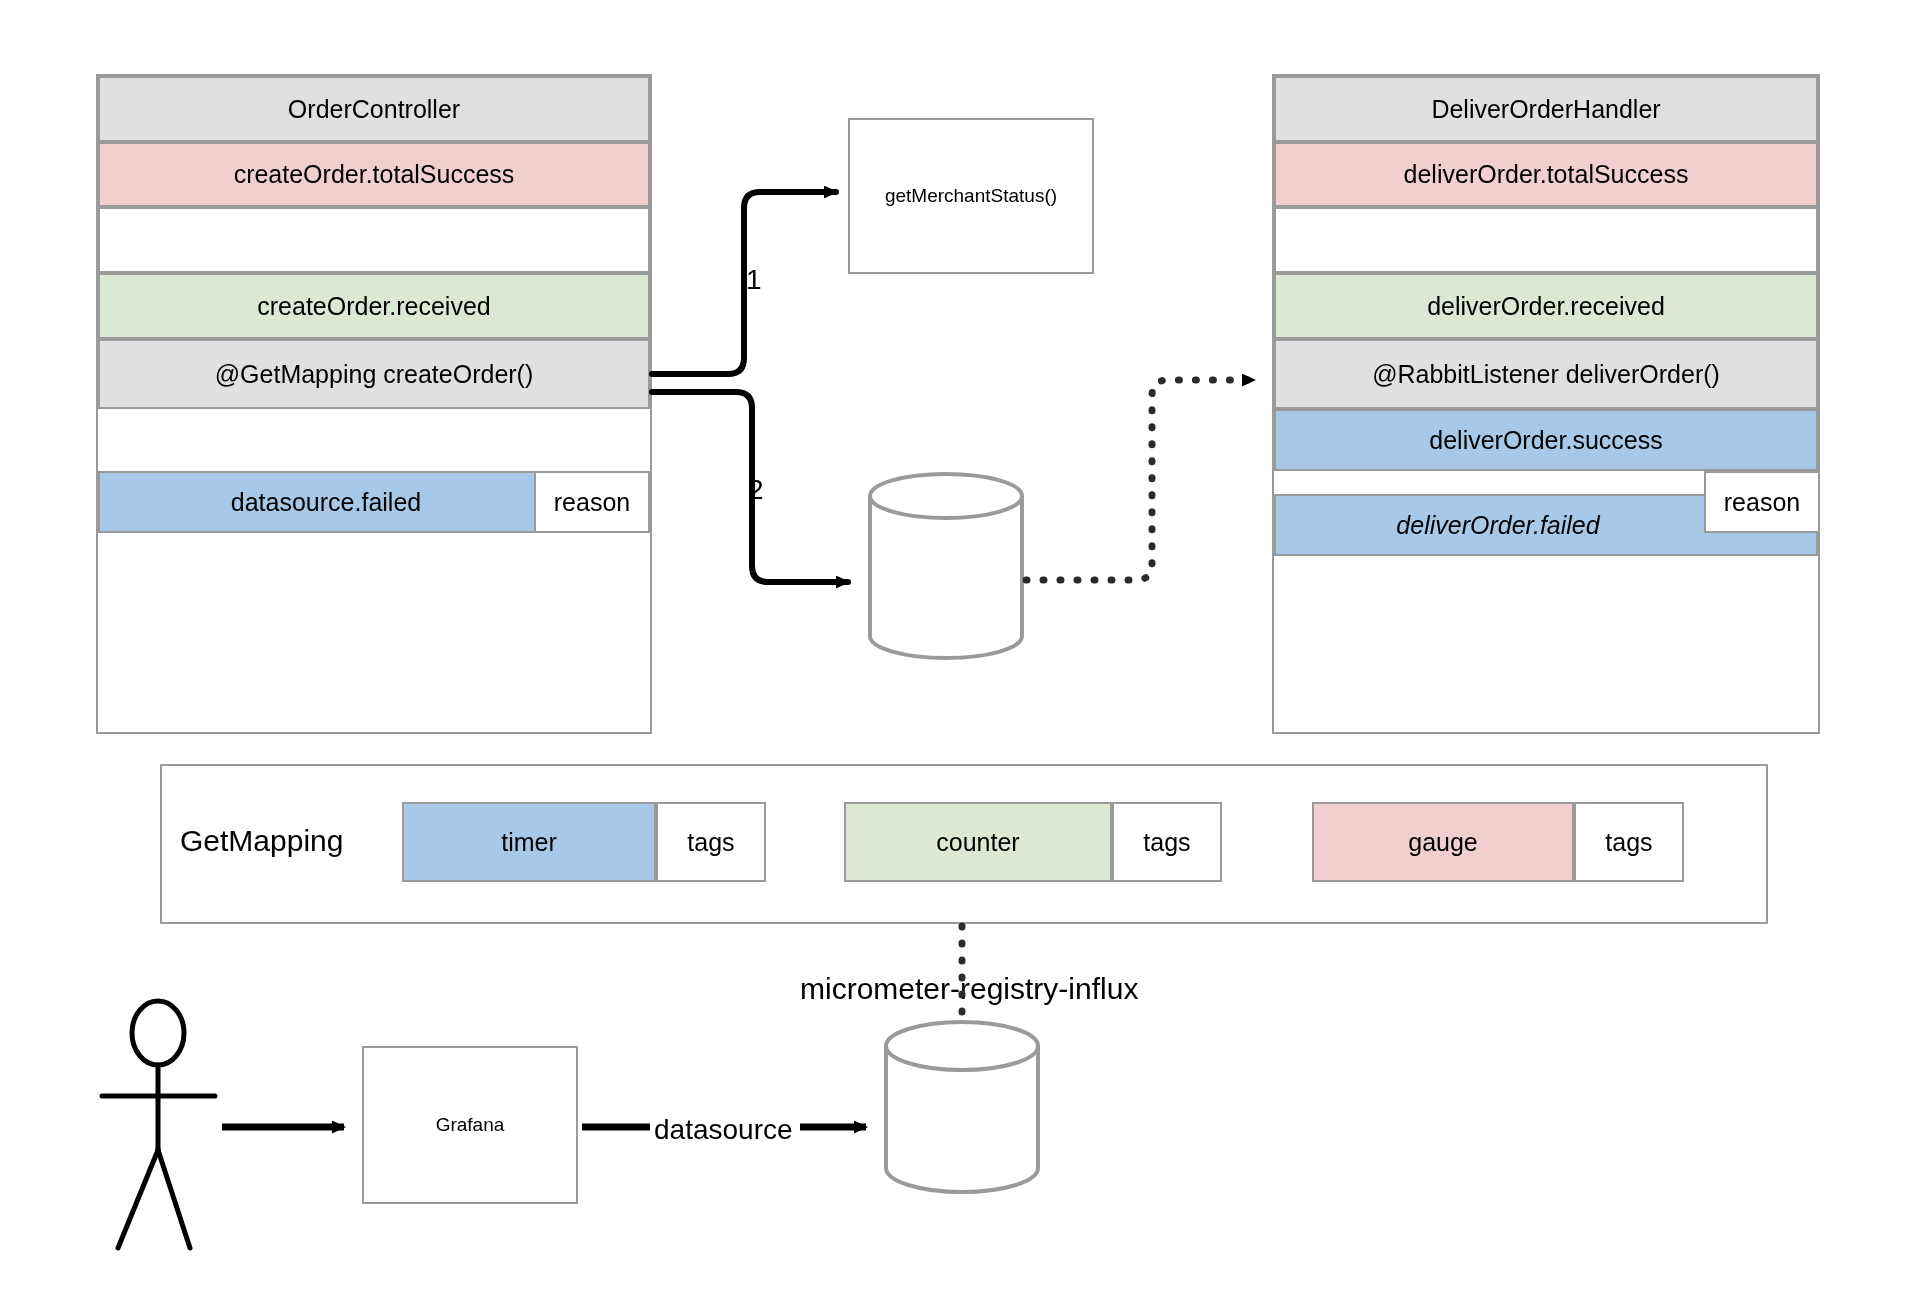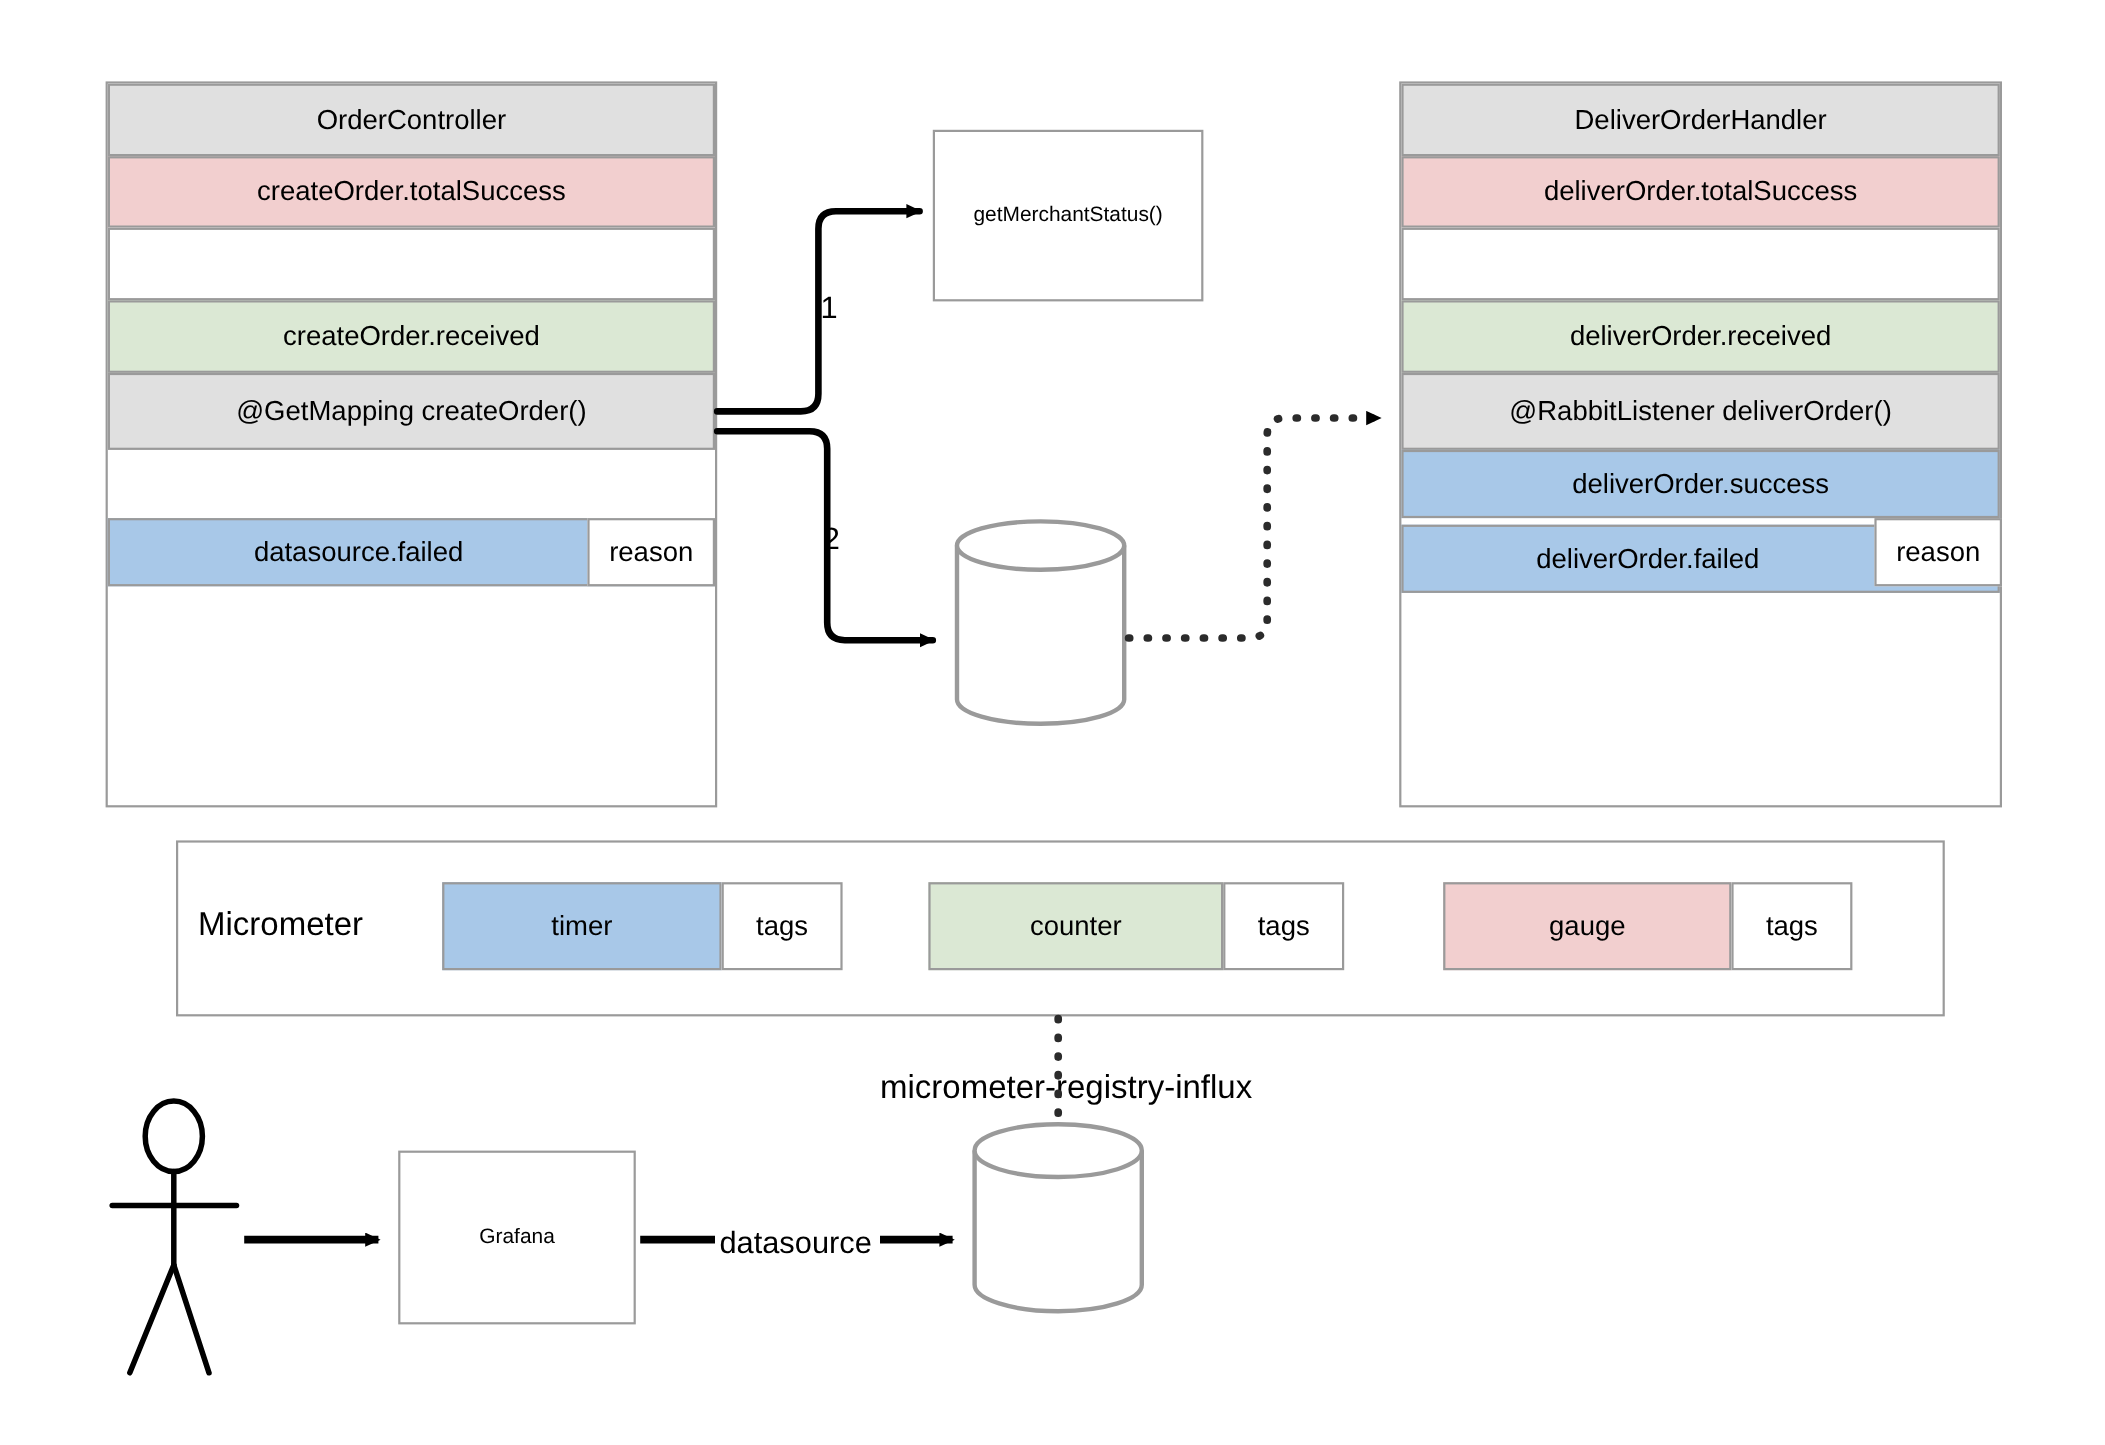--- a/index.html
+++ b/index.html
@@ -93,39 +93,39 @@
   </div>
   <div class="row green" style="left:1274px;top:273px;width:544px;height:66px;">
     <span>deliverOrder.received</span>
   </div>
   <div class="row gray" style="left:1274px;top:339px;width:544px;height:70px;">
     <span>@RabbitListener deliverOrder()</span>
   </div>
   <div class="row blue" style="left:1274px;top:409px;width:544px;height:62px;">
     <span>deliverOrder.success</span>
   </div>
-  <div class="row blue" style="left:1274px;top:477px;width:544px;height:62px;">
+  <div class="row blue" style="left:1274px;top:494px;width:544px;height:62px;font-style:italic;">
     <span style="position:relative;left:-48px;">deliverOrder.failed</span>
   </div>
   <div class="cellbox" style="left:1704px;top:471px;width:116px;height:62px;">
     <span>reason</span>
   </div>
 
   <div class="simplebox" style="left:848px;top:118px;width:246px;height:156px;">
     <span>getMerchantStatus()</span>
   </div>
 
   <div class="txt" style="left:746px;top:264px;font-size:28px;">1</div>
   <div class="txt" style="left:748px;top:474px;font-size:28px;">2</div>
 
   <div class="txt" style="left:910px;top:570px;width:154px;text-align:center;font-size:25px;">RMQ</div>
 
   <div class="abs panel" style="left:160px;top:764px;width:1608px;height:160px;"></div>
 
-  <div class="mm-label" style="left:180px;top:824px;">Micrometer</div>
+  <div class="mm-label" style="left:180px;top:824px;">GetMapping</div>
 
   <div class="row blue" style="left:402px;top:802px;width:254px;height:80px;font-size:25px;">
     <span>timer</span>
   </div>
   <div class="cellbox" style="left:656px;top:802px;width:110px;height:80px;">
     <span>tags</span>
   </div>
 
   <div class="row green" style="left:844px;top:802px;width:268px;height:80px;font-size:25px;">
     <span>counter</span>

